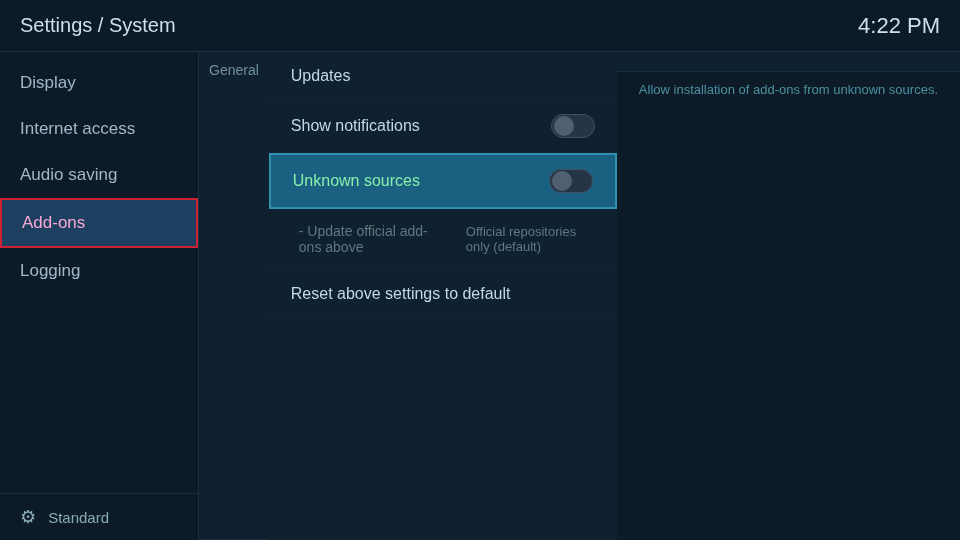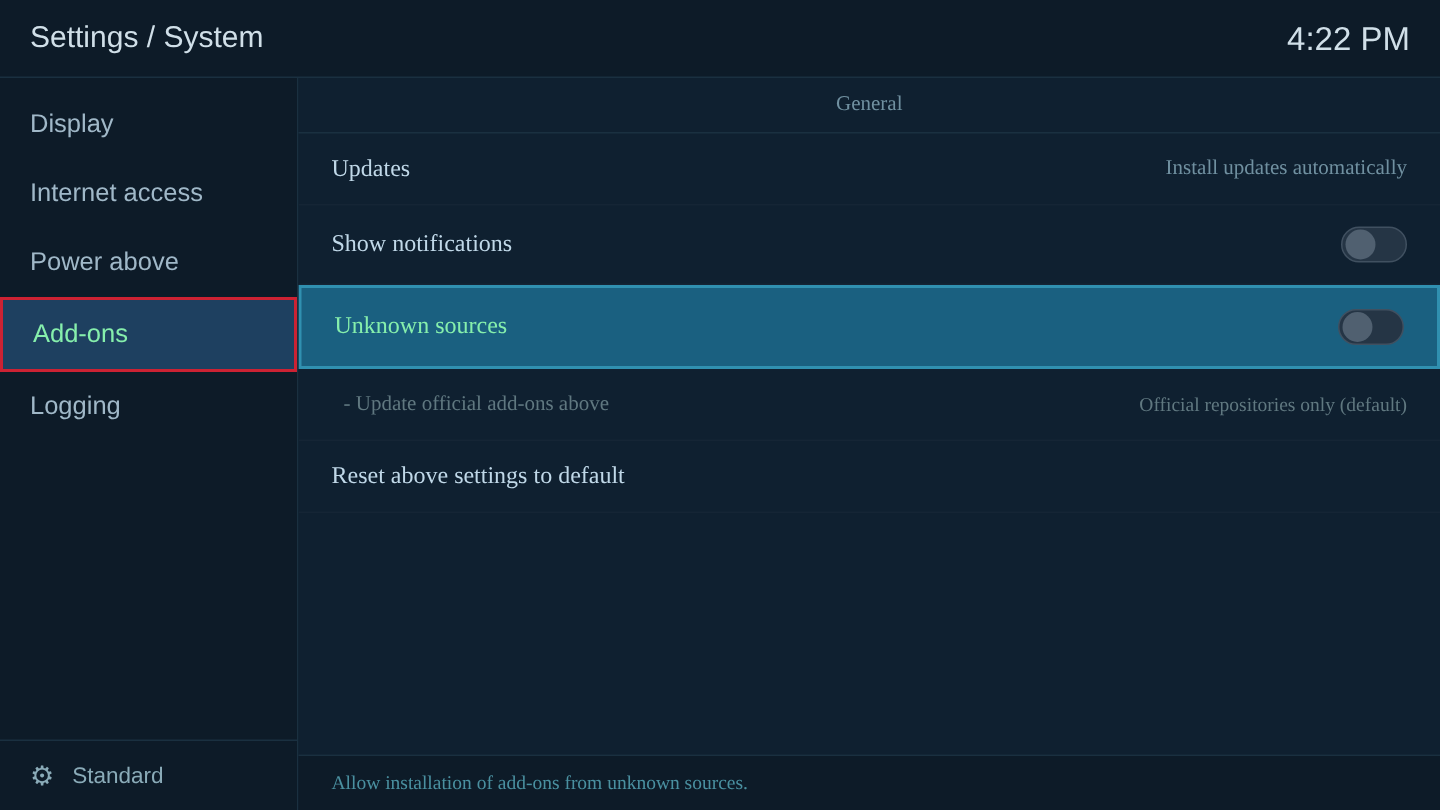--- a/index.html
+++ b/index.html
@@ -58,21 +58,21 @@
     .sidebar-item {
       padding: 13px 20px;
       font-size: 17px;
       color: #a0b8c8;
       cursor: pointer;
       position: relative;
     }
 
     .sidebar-item.active {
       background: #1e4060;
-      color: #86efac;
+      color: #f9a8d4;
       border: 2px solid #cc2233;
     }
 
     .sidebar-footer {
       margin-top: auto;
       padding: 12px 20px;
       display: flex;
       align-items: center;
       gap: 12px;
       font-size: 15px;
@@ -82,23 +82,22 @@
 
     .gear-icon {
       font-size: 18px;
       color: #8aabb8;
     }
 
     
     .content {
       flex: 1;
       display: flex;
-      flex-direction: column;
+      flex-direction: row;
       background: #0f2030;
-      font-family: Liberation Serif, serif;
     }
 
     .section-header {
       text-align: center;
       padding: 10px;
       font-size: 14px;
       color: #7090a0;
       border-bottom: 1px solid #1a3040;
     }
 
@@ -197,21 +196,21 @@
 <div class="main">
 
   <div class="sidebar">
     <div class="sidebar-item">
       <span>Display</span>
     </div>
     <div class="sidebar-item">
       <span>Internet access</span>
     </div>
     <div class="sidebar-item">
-      <span>Power above</span>
+      <span>Audio saving</span>
     </div>
     <div class="sidebar-item active">
       <span>Add-ons</span>
     </div>
     <div class="sidebar-item">
       <span>Logging</span>
     </div>
 
     <div class="sidebar-footer">
       <span class="gear-icon">⚙</span>
@@ -219,21 +218,20 @@
     </div>
   </div>
 
   <div class="content">
     <div class="section-header">General</div>
 
     <div class="settings-list">
 
       <div class="setting-row">
         <span class="setting-label">Updates</span>
-        <span class="setting-value">Install updates automatically</span>
       </div>
 
       <div class="setting-row">
         <span class="setting-label">Show notifications</span>
         <div class="toggle off">
           <div class="toggle-knob"></div>
         </div>
       </div>
 
       <div class="setting-row highlighted">

